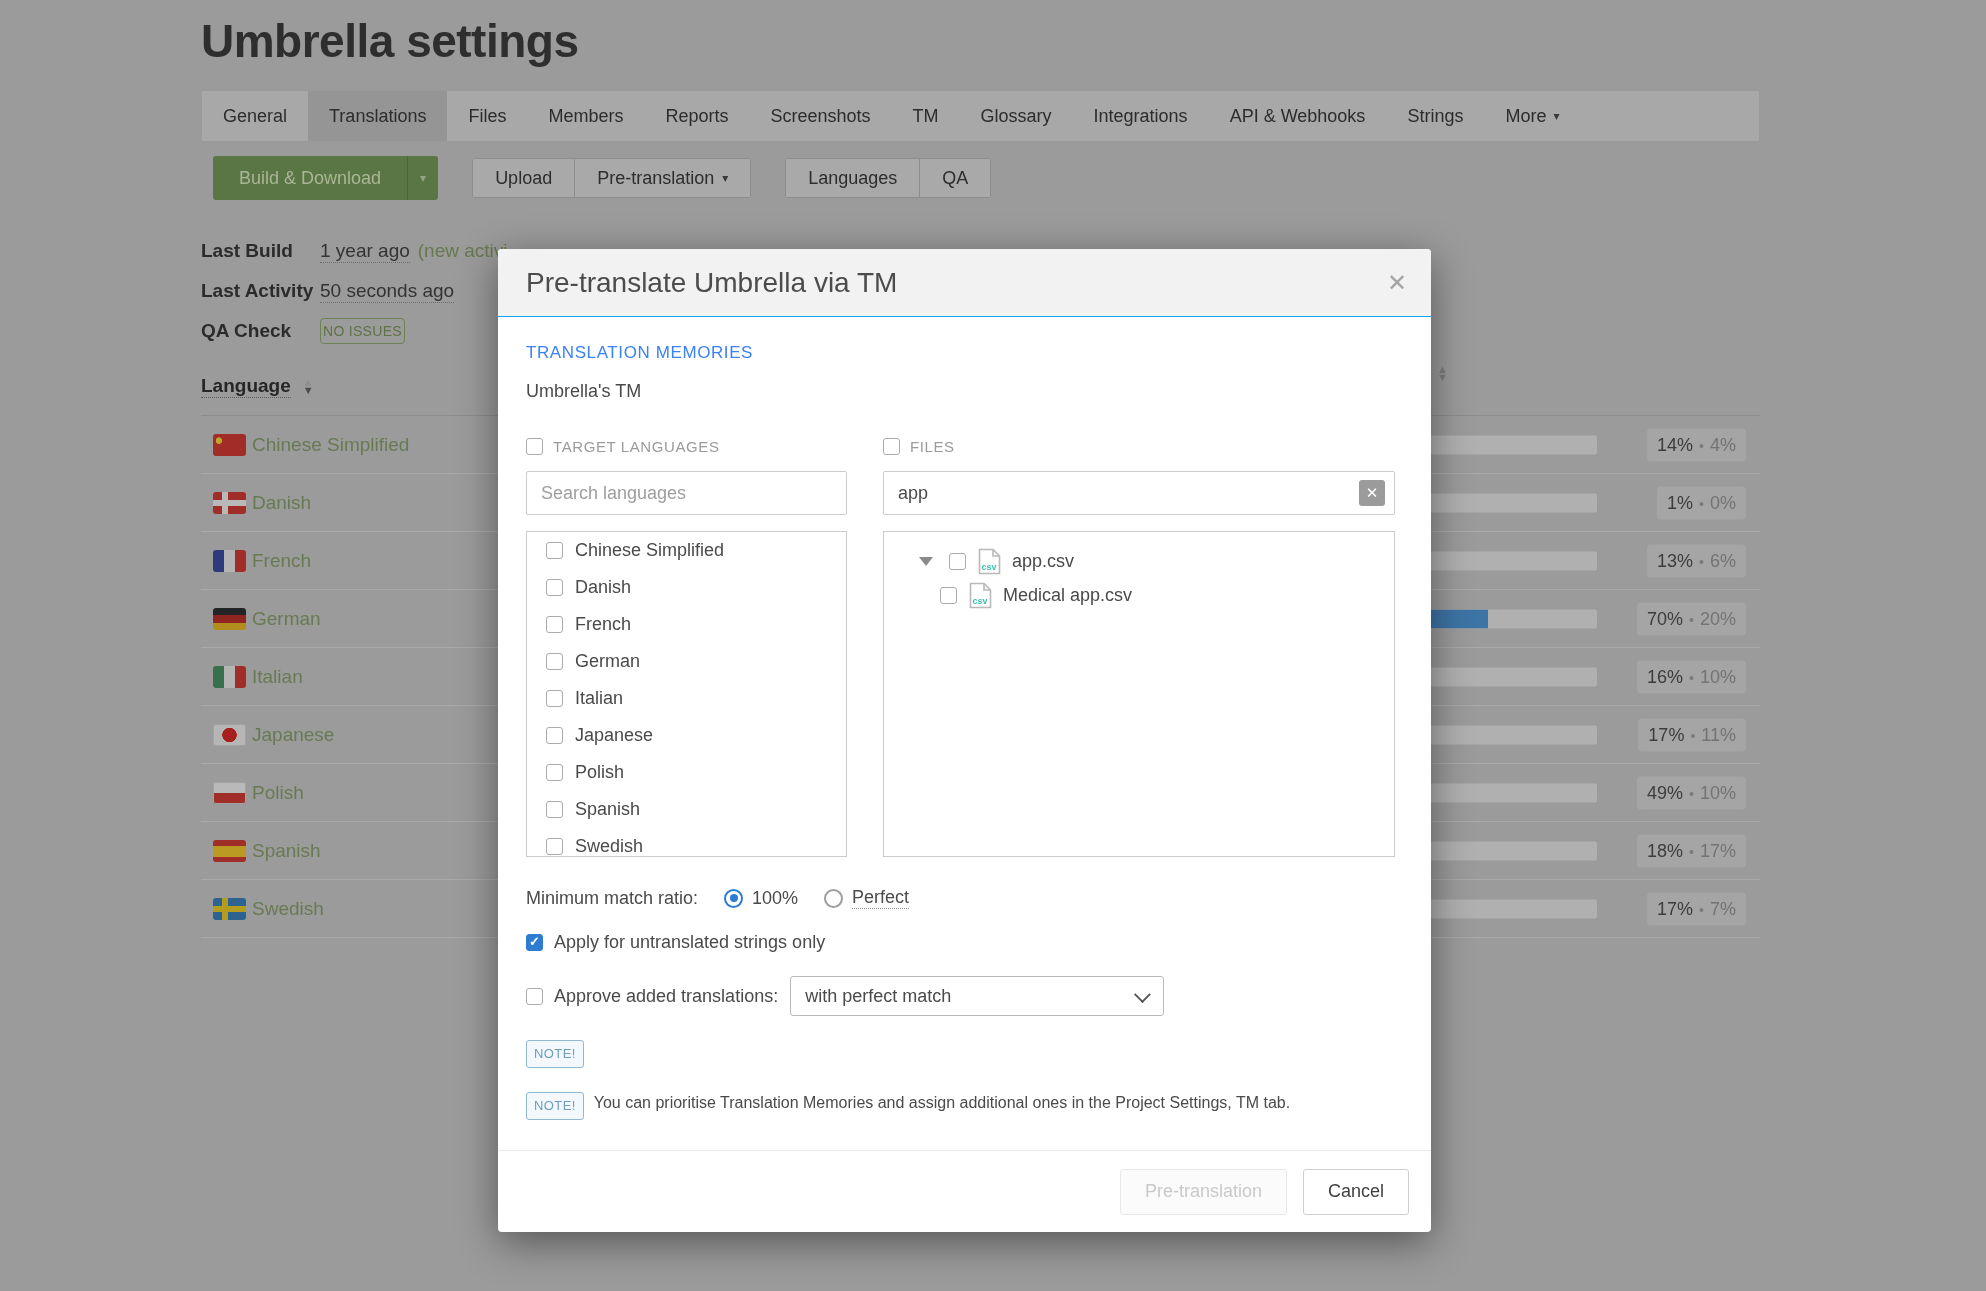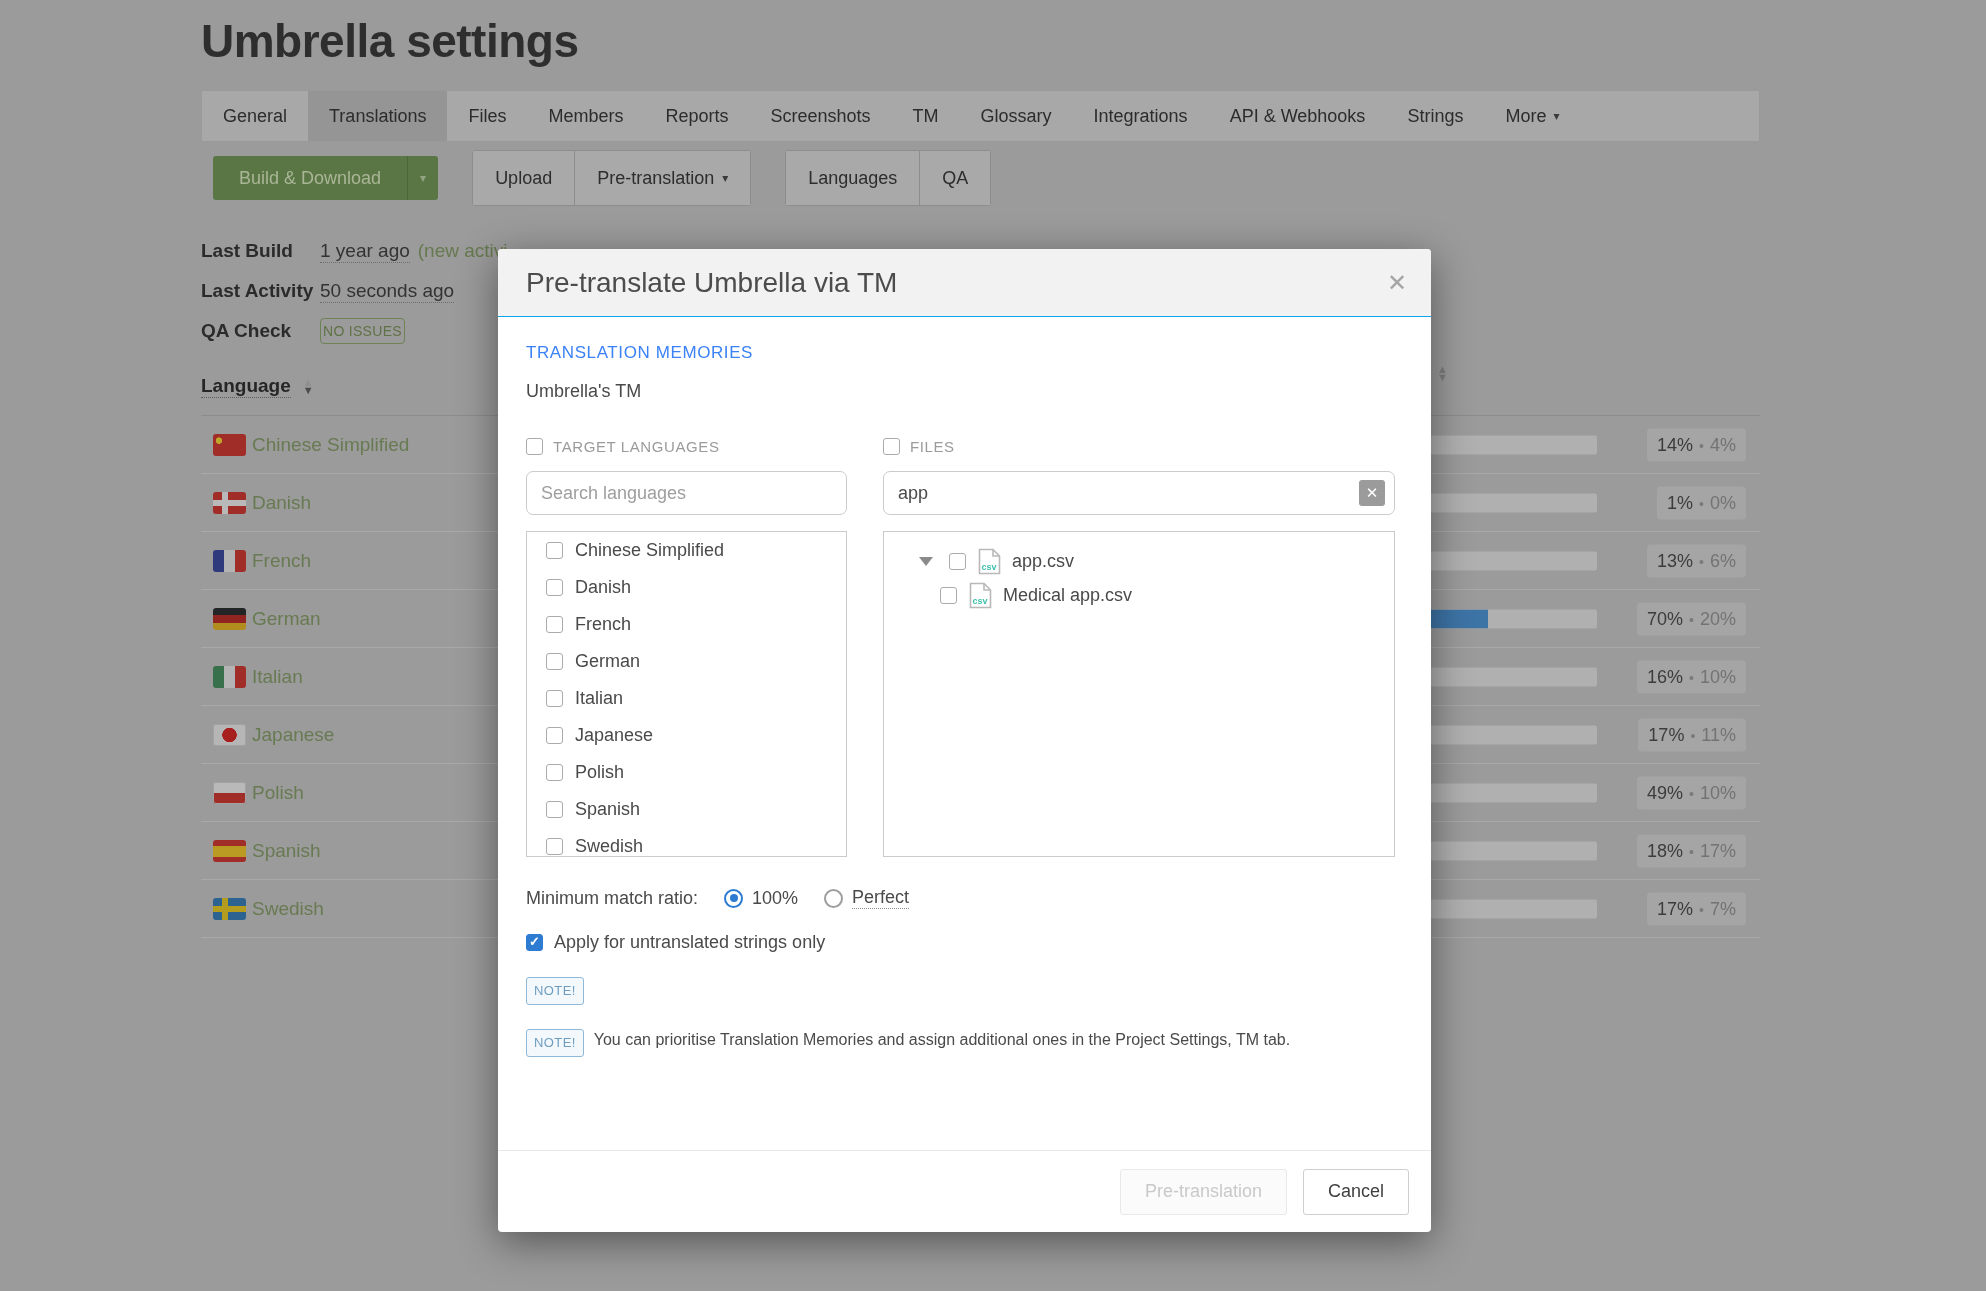--- a/index.html
+++ b/index.html
@@ -10,21 +10,21 @@
   
   .page-title{margin:0;padding-top:14px;font-size:46px;font-weight:bold;color:#2e2e2e;letter-spacing:-0.5px;}
   .tabbar{margin-top:22px;display:flex;align-items:stretch;height:52px;background:#a8a8a8;border:1px solid #9a9a9a;box-sizing:border-box;}
   .tab{display:flex;align-items:center;padding:0 21px;font-size:18px;color:#2c2c2c;cursor:pointer;white-space:nowrap;}
   .tab.active{background:#959595;}
   .tab .caret{margin-left:7px;font-size:12px;color:#3a3a3a;}
   .toolbar{margin-top:14px;display:flex;align-items:center;height:44px;}
   .btn-green{display:flex;align-items:stretch;margin-left:12px;height:44px;border-radius:3px;overflow:hidden;background:#5a7644;}
   .btn-green .lbl{display:flex;align-items:center;padding:0 26px;color:#aab697;font-size:18px;}
   .btn-green .split{display:flex;align-items:center;padding:0 12px;border-left:1px solid #4d6539;color:#93a583;font-size:12px;}
-  .btn-group{display:flex;margin-left:34px;height:56px;border-radius:3px;overflow:hidden;text-align:right;}
+  .btn-group{display:flex;margin-left:34px;height:40px;border-radius:3px;overflow:hidden;text-align:right;}
   .btn{display:flex;align-items:center;padding:0 22px;background:#a9a9a9;border:1px solid #8d8d8d;color:#2d2d2d;font-size:18px;box-sizing:border-box;white-space:nowrap;}
   .btn + .btn{border-left:none;}
   .btn .caret{margin-left:8px;font-size:12px;color:#3a3a3a;}
   .status{margin-top:37px;font-size:19px;color:#2b2b2b;}
   .status .srow{display:flex;align-items:center;margin-bottom:12px;height:28px;}
   .status .slabel{width:119px;font-weight:bold;}
   .dotted{border-bottom:1.5px dotted #6e6e6e;color:#333;text-decoration:none;}
   .green-note{color:#66794f;margin-left:8px;}
   .qa-badge{display:inline-block;border:1.5px solid #6f8254;color:#5f7247;font-size:14px;padding:4px 2px;border-radius:4px;letter-spacing:0.3px;}
   .table{margin-top:26px;}
@@ -64,21 +64,21 @@
   .sec-label{font-size:17px;color:#3b82f6;letter-spacing:0.6px;}
   .tm-name{margin-top:18px;font-size:18px;color:#4a4a4a;}
   .cols{display:flex;margin-top:34px;}
   .col-left{width:321px;margin-right:36px;flex:none;}
   .col-right{width:512px;flex:none;}
   .col-label{display:flex;align-items:center;font-size:15px;color:#9b9b9b;letter-spacing:0.6px;height:20px;}
   .cb{display:inline-block;width:17px;height:17px;border:1.5px solid #ababab;border-radius:3px;background:#fff;box-sizing:border-box;flex:none;}
   .col-label .cb{margin-right:10px;}
   .cb.checked{background:#2e7cd1;border-color:#2e7cd1;position:relative;}
   .cb.checked::after{content:"✓";position:absolute;left:2px;top:-1px;color:#fff;font-size:13px;font-weight:bold;}
-  .inp{margin-top:15px;height:44px;border:1px solid #cbcbcb;border-radius:7px;box-sizing:border-box;display:flex;align-items:center;padding:0 12px;font-size:18px;background:#fff;position:relative;}
+  .inp{margin-top:15px;height:44px;border:1px solid #cbcbcb;border-radius:2px;box-sizing:border-box;display:flex;align-items:center;padding:0 12px;font-size:18px;background:#fff;position:relative;}
   .inp input{border:none;outline:none;font-size:18px;color:#4a4a4a;width:100%;font-family:"Liberation Sans",sans-serif;background:transparent;}
   .inp input::placeholder{color:#9e9e9e;}
   .clear-btn{position:absolute;right:9px;top:50%;transform:translateY(-50%);width:26px;height:26px;background:#9b9b9b;border-radius:3px;color:#fff;font-size:15px;display:flex;align-items:center;justify-content:center;cursor:pointer;}
   .listbox{margin-top:16px;height:326px;border:1px solid #cbcbcb;box-sizing:border-box;overflow:hidden;background:#fff;}
   .li{display:flex;align-items:center;height:37px;padding-left:19px;}
   .li .cb{margin-right:12px;}
   .li .ltext{font-size:18px;color:#4a4a4a;}
   .tree{padding-top:12px;}
   .trow2{display:flex;align-items:center;height:34px;}
   .tri{width:0;height:0;border-left:7px solid transparent;border-right:7px solid transparent;border-top:9px solid #8a8a8a;margin-left:35px;margin-right:16px;flex:none;}
@@ -386,20 +386,28 @@
         <span>100%</span>
         <span class="radio"></span>
         <span class="dotted-link">Perfect</span>
       </div>
 
       <div class="check-row">
         <span class="cb checked"></span>
         <span>Apply for untranslated strings only</span>
       </div>
 
+      <div class="check-row">
+        <span class="cb"></span>
+        <span>Approve added translations:</span>
+        <span class="select">
+          <span>with perfect match</span>
+          <span class="chev"></span>
+        </span>
+      </div>
 
       <div class="note">
         <span class="note-badge">NOTE!</span>
       </div>
 
       <div class="note">
         <span class="note-badge">NOTE!</span>
         <span>You can prioritise Translation Memories and assign additional ones in the Project Settings, TM tab.</span>
       </div>
     </div>

